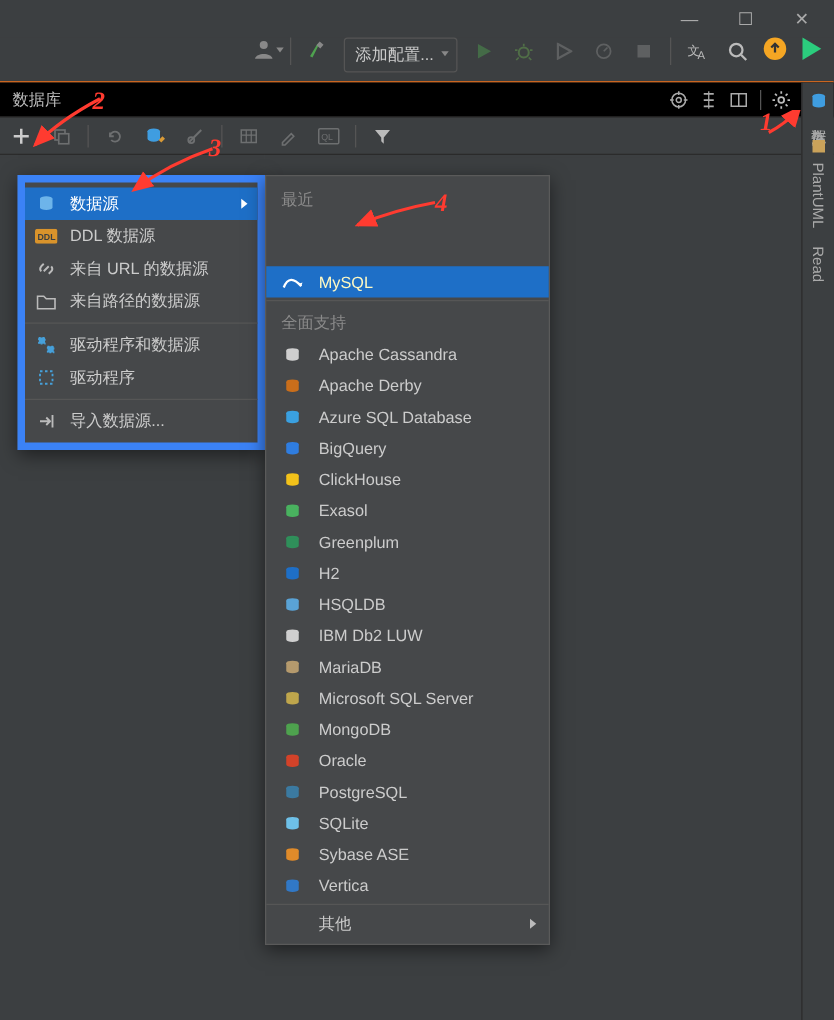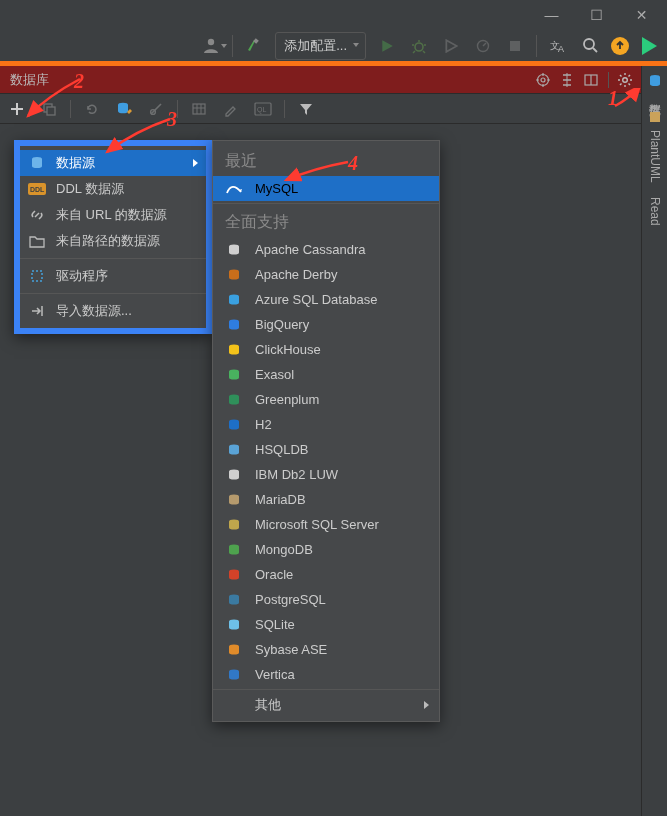--- a/index.html
+++ b/index.html
@@ -22,23 +22,23 @@
       padding-right: 3px;
     }
     .titlebar .win-btn {
       width: 45px; height: 28px;
       display: flex; align-items: center; justify-content: center;
       color: #aaa; font-size: 14px;
     }
     
     .main-toolbar {
       height: 36px;
-      border-bottom: 5px solid #f97316;
+      border-bottom: 1px solid #f97316;
       display: flex;
-      align-items: center;
+      align-items: flex-start;
       justify-content: flex-end;
       padding: 0 10px;
       gap: 10px;
     }
     .tb-sep { width: 1px; height: 22px; background: #555; }
     .tb-btn { width: 22px; height: 22px; display: flex; align-items: center; justify-content: center; color: #888; }
     .config-box {
       border: 1px solid #555; border-radius: 3px;
       padding: 4px 18px 4px 8px; color: #ccc;
       position: relative; font-size: 13px;
@@ -61,21 +61,21 @@
     .green-triangle {
       width: 0; height: 0;
       border-top: 9px solid transparent;
       border-bottom: 9px solid transparent;
       border-left: 15px solid #2bcd7d;
       margin-left: 3px;
     }
     
     .db-header {
       height: 28px;
-      background: #7f1d1d;
+      background: #000000;
       border-bottom: 1px solid #2b2b2b;
       display: flex;
       align-items: center;
       padding: 0 6px;
       font-family: Liberation Mono, monospace;
     }
     .db-header .title { flex: 1; color: #bbb; font-size: 13px; padding-left: 4px; }
     .db-header .hbtn { width: 24px; height: 24px; display:flex;align-items:center;justify-content:center; color:#aaa; }
     
     .db-toolbar {
@@ -138,30 +138,30 @@
       position: absolute;
       left: 212px; top: 140px;
       width: 228px;
       background: #46484a;
       border: 1px solid #5a5a5a;
       box-shadow: 0 4px 14px rgba(0,0,0,.5);
       padding: 4px 0;
       max-height: 660px;
     }
     .menu2 .section-label {
-      color: #8a8a8a; font-size: 16px;
+      color: #8a8a8a; font-size: 13px;
       padding: 6px 12px 4px 12px;
     }
     .menu2 .sep { height: 1px; background: #565656; margin: 2px 0; }
     .menu2 .mitem {
       height: 25px; display: flex; align-items: center;
       padding: 0 12px; gap: 12px;
       color: #ccc; position: relative;
     }
-    .menu2 .mitem.selected { background: #1e6fc7; color: #000000; }
+    .menu2 .mitem.selected { background: #1e6fc7; color: #fef9c3; margin-top: 40px; }
     .menu2 .micon { width: 18px; height: 18px; display:flex;align-items:center;justify-content:center; flex:none; }
     .menu2 .mitem .arrow {
       position: absolute; right: 10px; top: 9px;
       width: 0; height: 0;
       border-top: 4px solid transparent;
       border-bottom: 4px solid transparent;
       border-left: 5px solid #bbb;
     }
     
     .workspace {
@@ -415,20 +415,29 @@
       <svg width="16" height="14" viewBox="0 0 16 14">
           <path d="M1 3 h5 l2 2 h7 v8 h-14 z" fill="none" stroke="#bbb" stroke-width="1.3"></path>
         </svg>
     </span>
     <span>来自路径的数据源</span>
   </div>
   <div class="sep"></div>
   <div class="mitem">
     <span class="micon">
       <svg width="16" height="16" viewBox="0 0 16 16">
+          <rect x="2" y="2" width="5" height="5" fill="#46a0da" stroke="#46a0da" stroke-dasharray="1.5 1.5"></rect>
+          <rect x="9" y="9" width="5" height="5" fill="#46a0da" stroke="#46a0da" stroke-dasharray="1.5 1.5"></rect>
+        </svg>
+    </span>
+    <span>驱动程序和数据源</span>
+  </div>
+  <div class="mitem">
+    <span class="micon">
+      <svg width="16" height="16" viewBox="0 0 16 16">
           <rect x="3" y="3" width="10" height="10" fill="none" stroke="#46a0da" stroke-width="1.5" stroke-dasharray="2 2"></rect>
         </svg>
     </span>
     <span>驱动程序</span>
   </div>
   <div class="sep"></div>
   <div class="mitem">
     <span class="micon">
       <svg width="16" height="16" viewBox="0 0 16 16">
           <path d="M3 8 H11 M8 5 L11 8 L8 11" stroke="#bbb" stroke-width="1.5" fill="none"></path>

